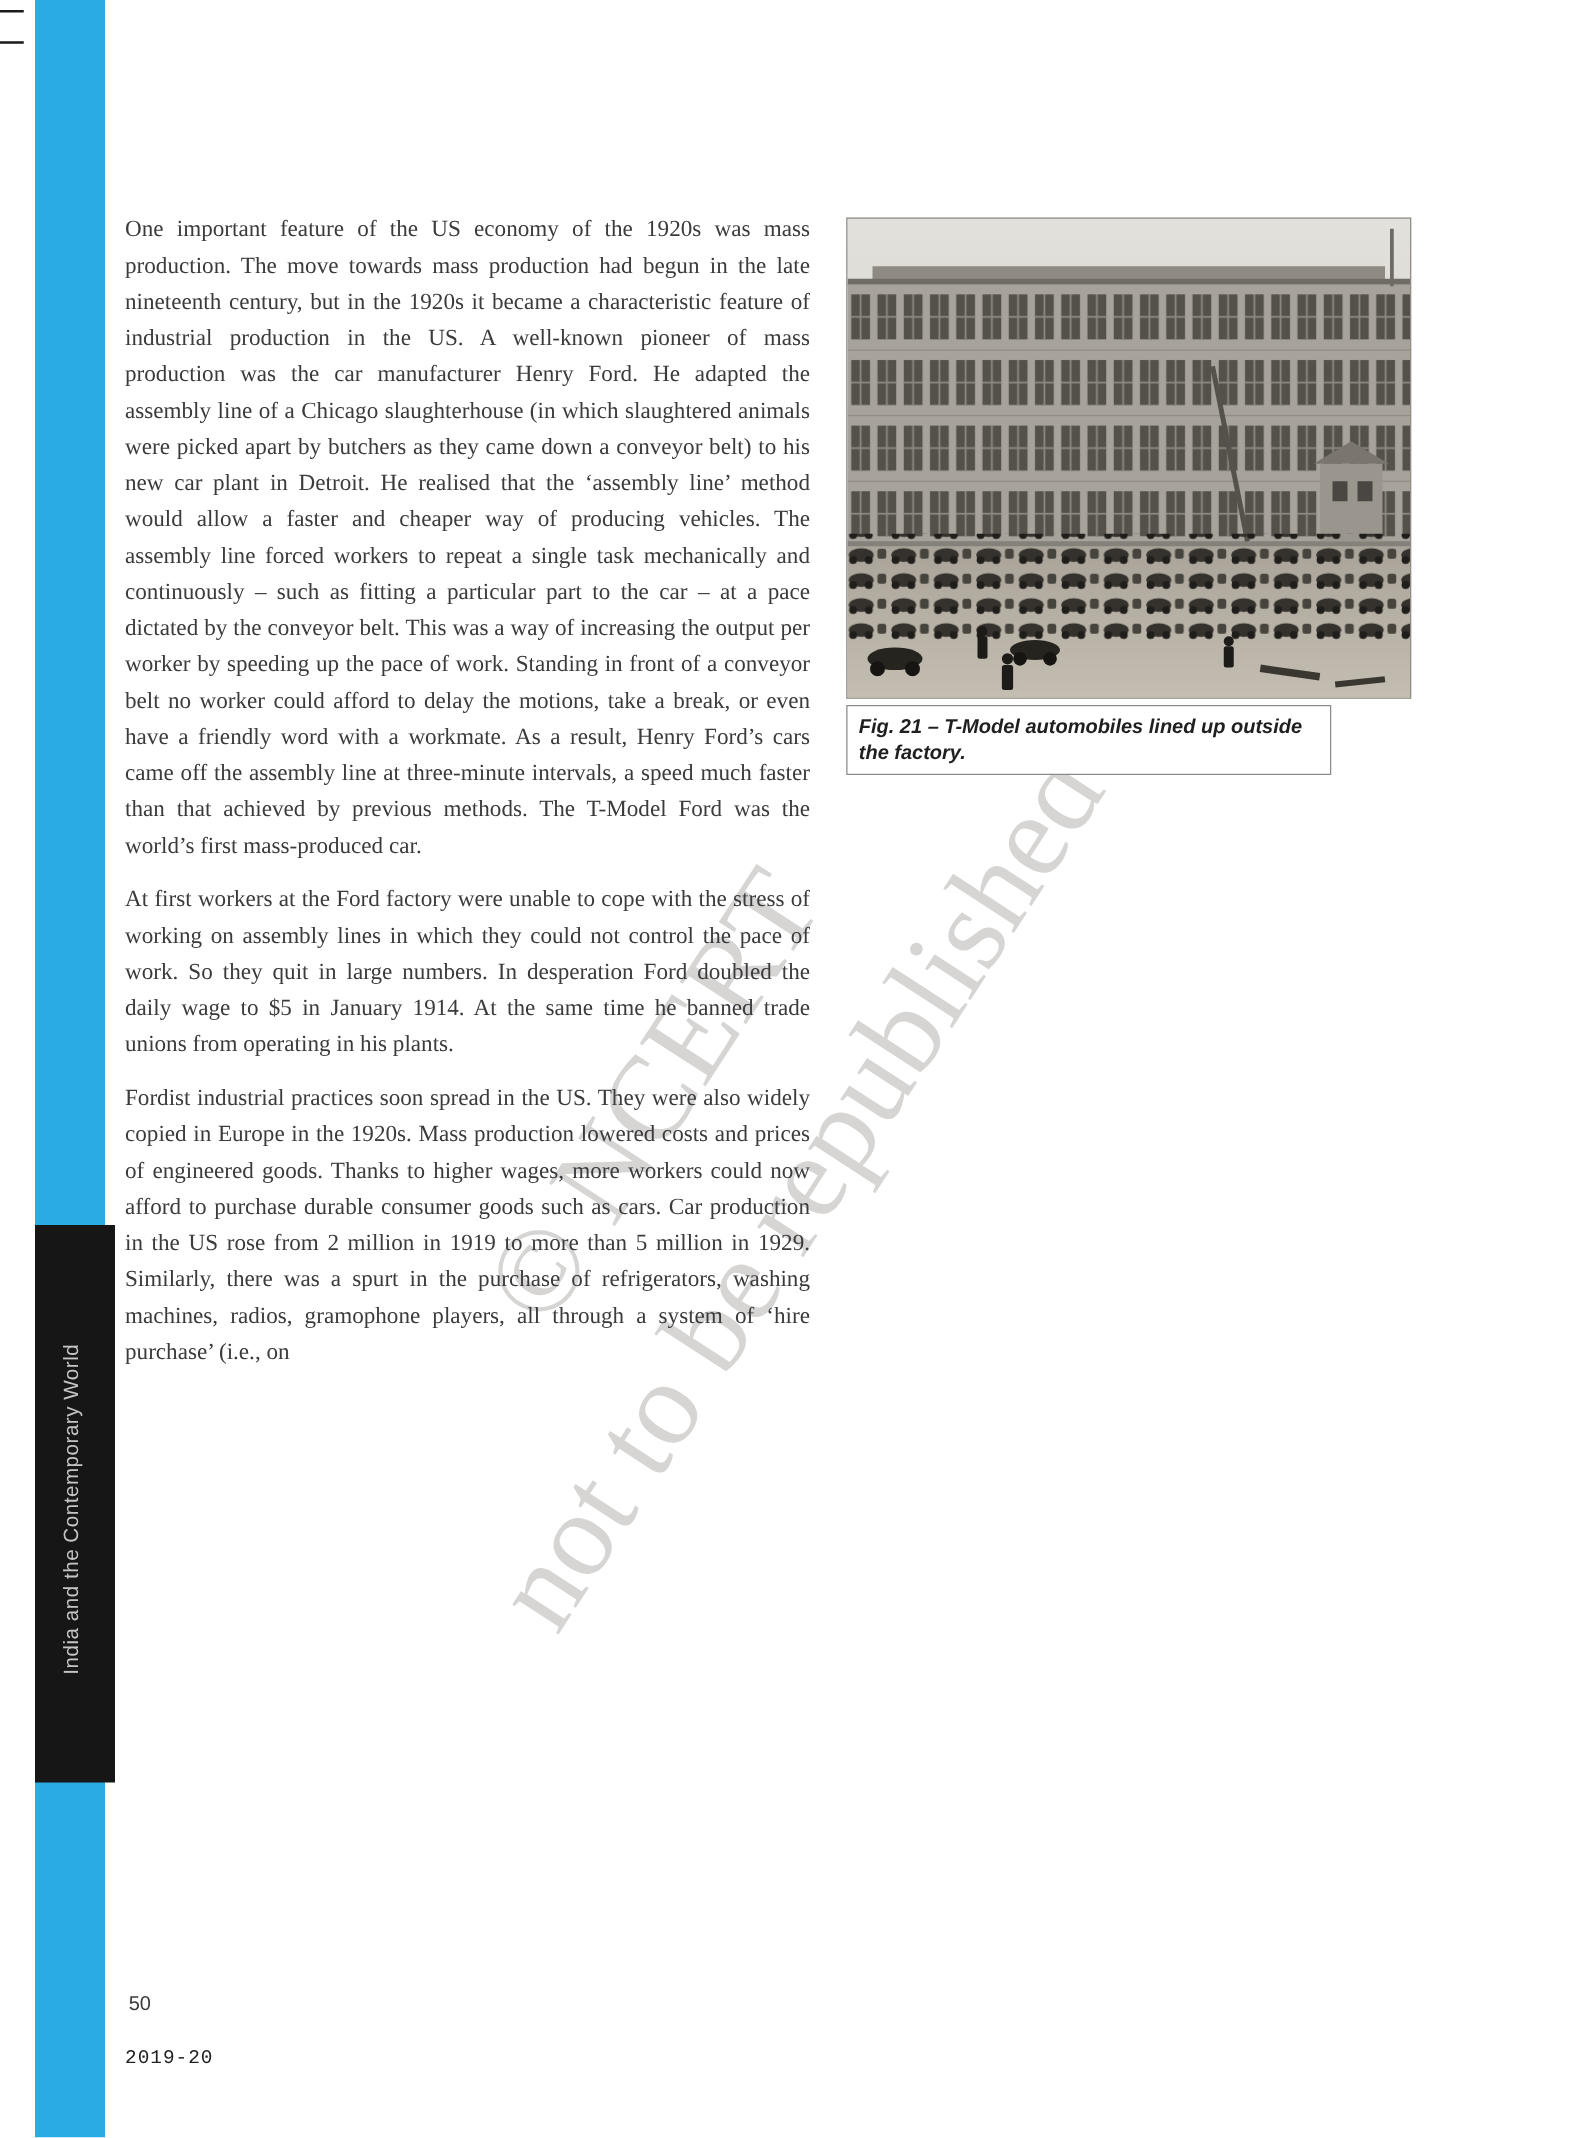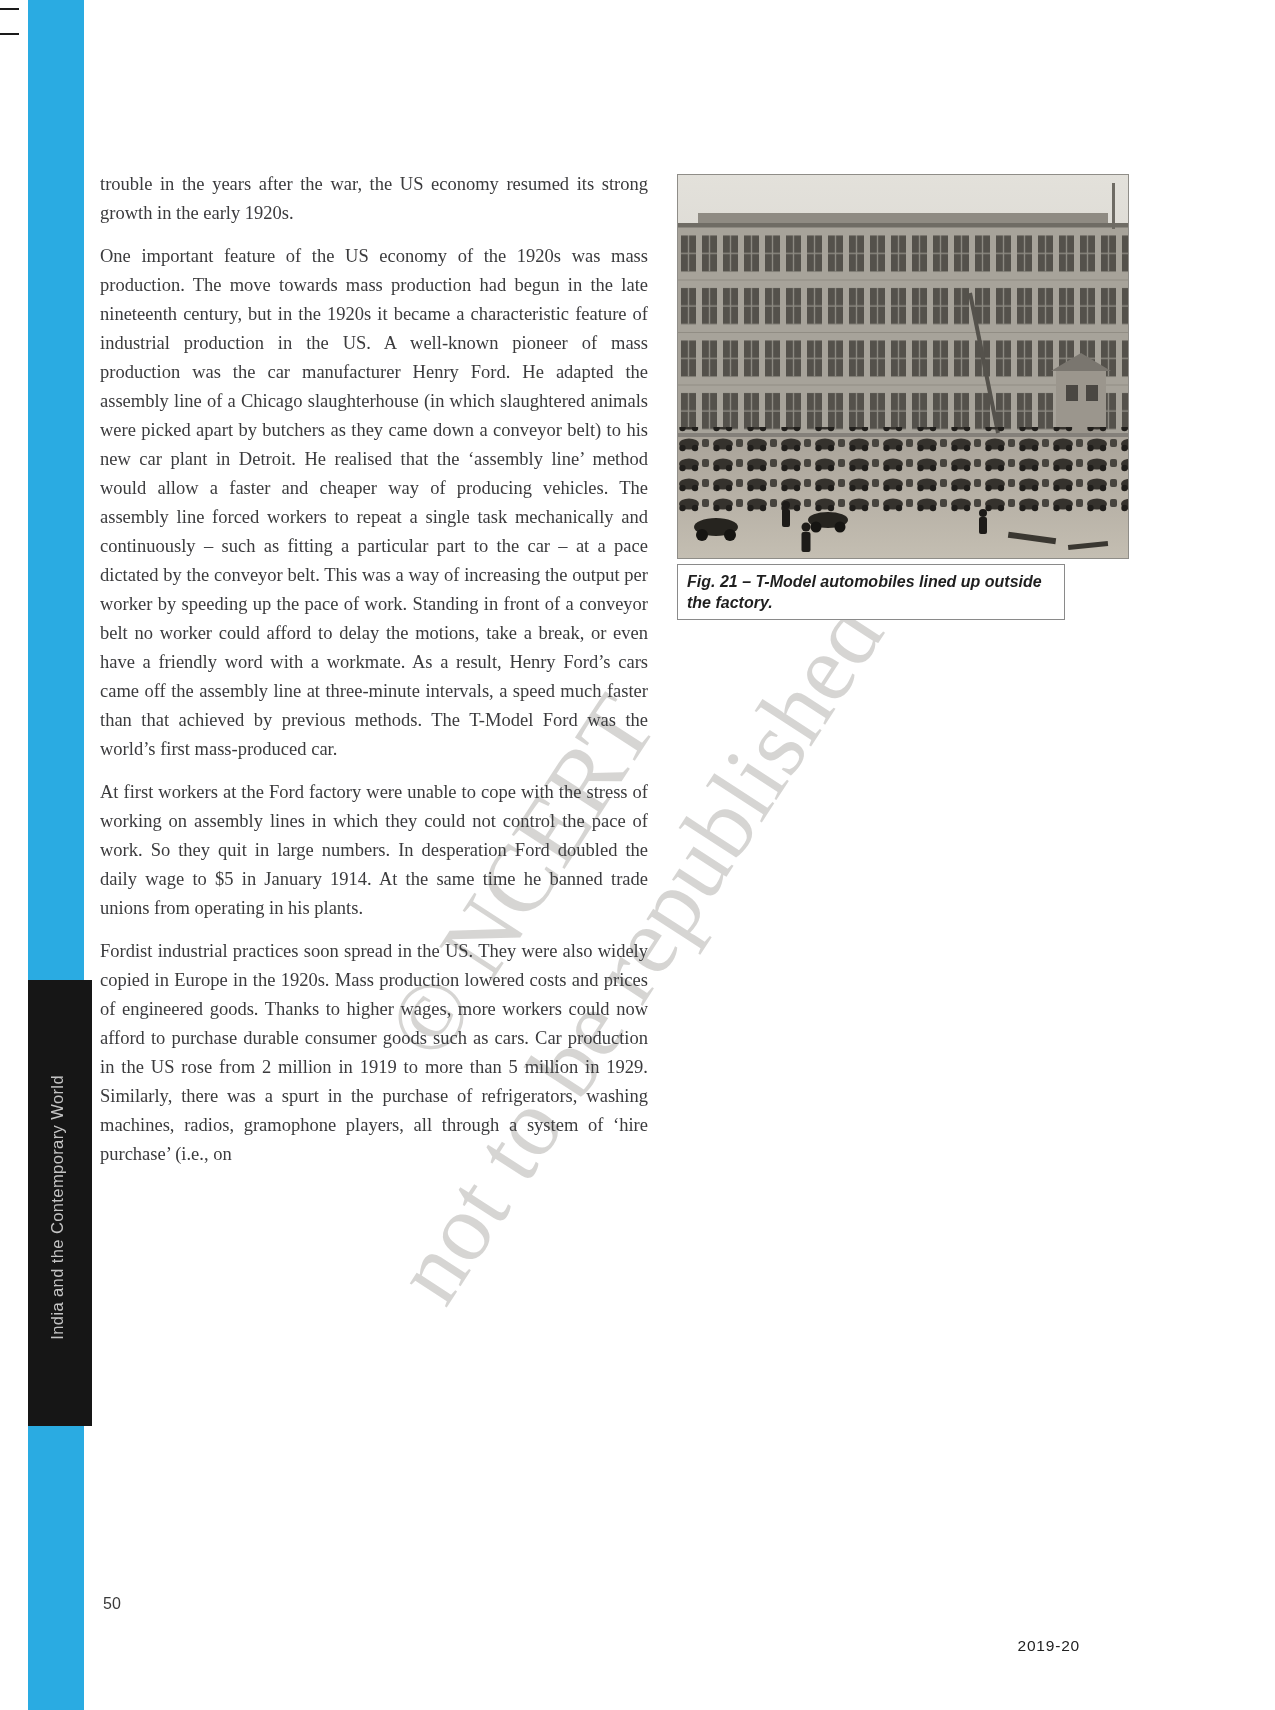--- a/index.html
+++ b/index.html
@@ -82,22 +82,22 @@
   }
 
   .page-number {
     position: absolute; left: 103px; top: 1595px;
     font-family: "Liberation Sans", sans-serif;
     font-size: 16px; color: #3a3a3a;
     z-index: 2;
   }
   .footer-year {
     position: absolute; left: 100px; top: 1637px; width: 980px;
-    text-align: right;
-    font-family: Liberation Sans, sans-serif;
+    text-align: left;
+    font-family: Liberation Mono, monospace;
     font-size: 15.5px; letter-spacing: 0.8px; color: #222222;
     z-index: 2;
   }
 </style>
 </head>
 <body>
 
 <div class="page">
 
   <div class="crop-mark crop-mark-1"></div>
@@ -183,21 +183,20 @@
 
           <g fill="#3a3731">
             <rect x="330" y="360" width="48" height="6" transform="rotate(8 354 363)"></rect>
             <rect x="390" y="368" width="40" height="5" transform="rotate(-6 410 370)"></rect>
           </g>
         </svg>
       </span>
       <figcaption class="caption-box">Fig. 21 – T-Model automobiles lined up outside the factory.</figcaption>
     </figure>
 
-    <p class="body-par">trouble in the years after the war, the US economy resumed its strong growth in the early 1920s.</p>
     <p class="body-par">One important feature of the US economy of the 1920s was mass production. The move towards mass production had begun in the late nineteenth century, but in the 1920s it became a characteristic feature of industrial production in the US. A well-known pioneer of mass production was the car manufacturer Henry Ford. He adapted the assembly line of a Chicago slaughterhouse (in which slaughtered animals were picked apart by butchers as they came down a conveyor belt) to his new car plant in Detroit. He realised that the ‘assembly line’ method would allow a faster and cheaper way of producing vehicles. The assembly line forced workers to repeat a single task mechanically and continuously – such as fitting a particular part to the car – at a pace dictated by the conveyor belt. This was a way of increasing the output per worker by speeding up the pace of work. Standing in front of a conveyor belt no worker could afford to delay the motions, take a break, or even have a friendly word with a workmate. As a result, Henry Ford’s cars came off the assembly line at three-minute intervals, a speed much faster than that achieved by previous methods. The T-Model Ford was the world’s first mass-produced car.</p>
     <p class="body-par">At first workers at the Ford factory were unable to cope with the stress of working on assembly lines in which they could not control the pace of work. So they quit in large numbers. In desperation Ford doubled the daily wage to $5 in January 1914. At the same time he banned trade unions from operating in his plants.</p>
     <p class="body-par">Fordist industrial practices soon spread in the US. They were also widely copied in Europe in the 1920s. Mass production lowered costs and prices of engineered goods. Thanks to higher wages, more workers could now afford to purchase durable consumer goods such as cars. Car production in the US rose from 2 million in 1919 to more than 5 million in 1929. Similarly, there was a spurt in the purchase of refrigerators, washing machines, radios, gramophone players, all through a system of ‘hire purchase’ (i.e., on</p>
   </main>
 
   <div class="page-number">50</div>
   <div class="footer-year">2019-20</div>
 
 </div>
 

